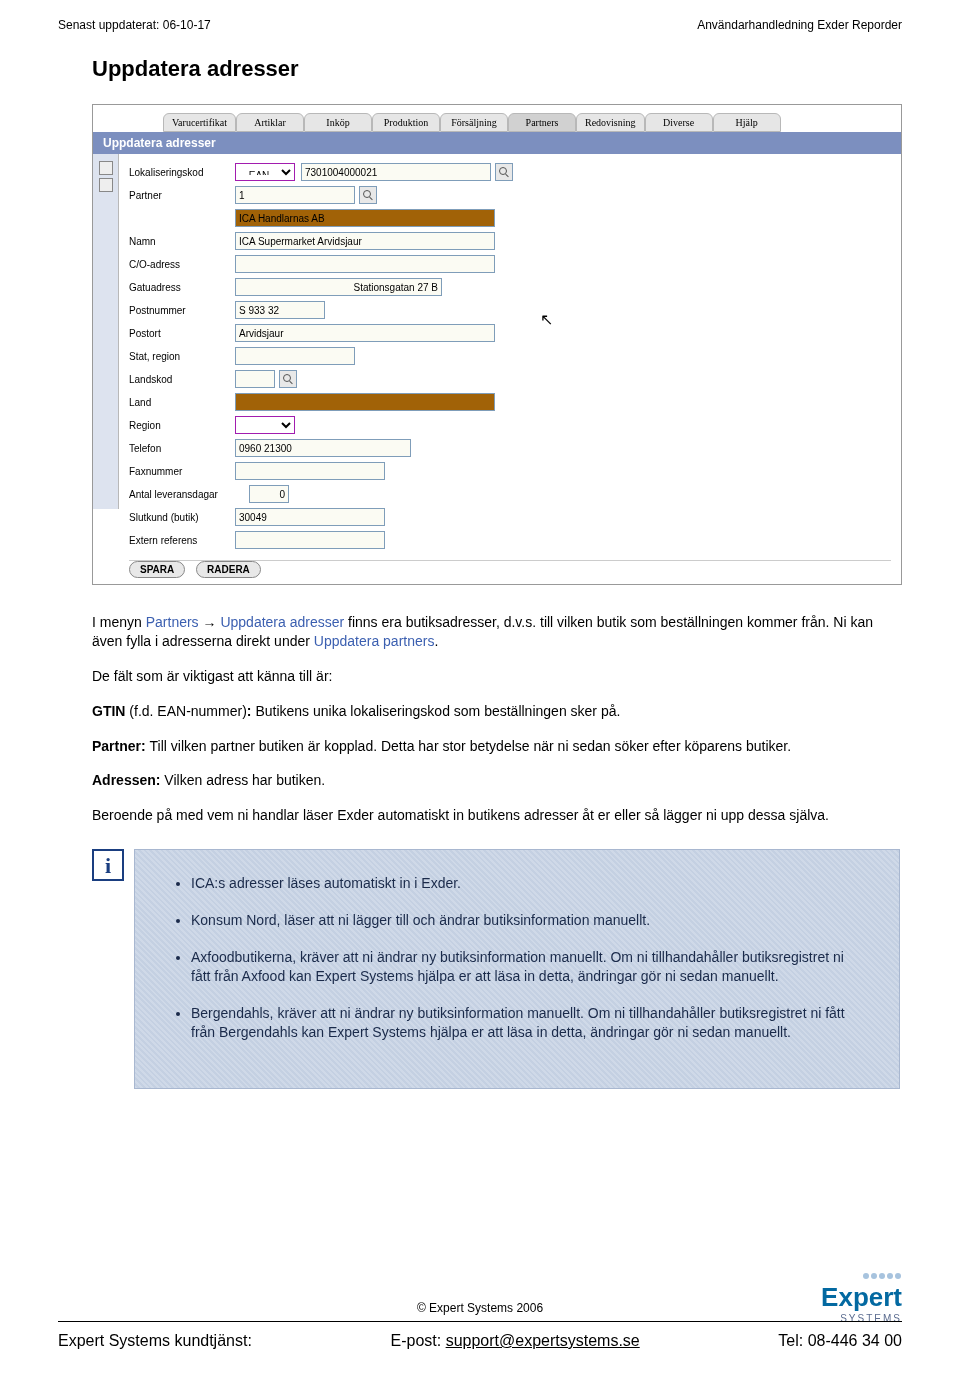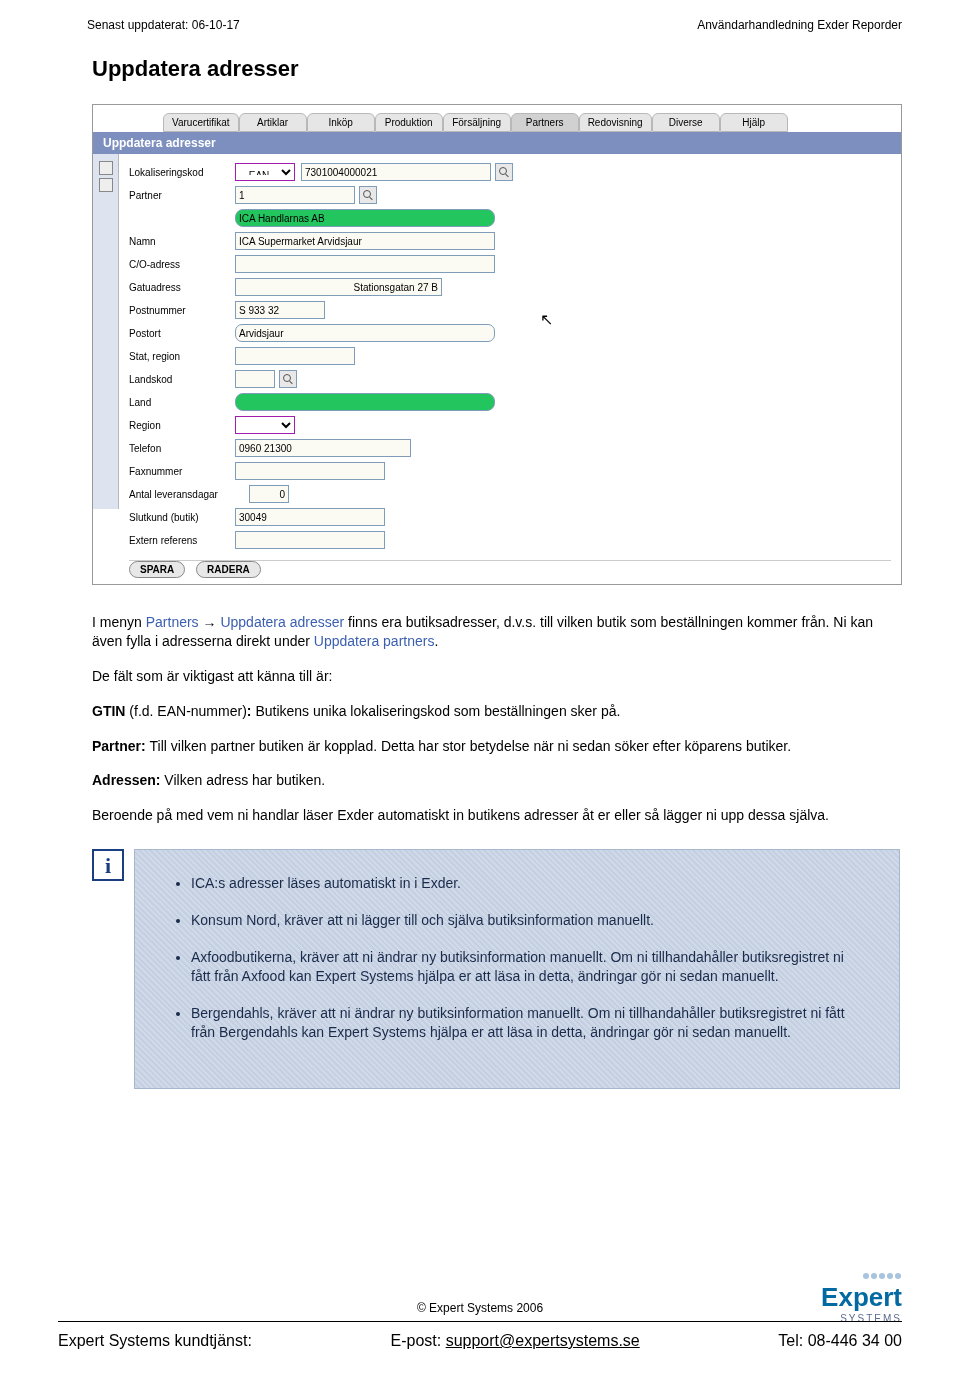--- a/index.html
+++ b/index.html
@@ -8,21 +8,21 @@
     height: 1380px;
     background: #fff;
     font-family: Arial, Helvetica, sans-serif;
     font-size: 14px;
     color: #000;
     position: relative;
   }
   .page-header {
     display: flex;
     justify-content: space-between;
-    padding: 18px 58px 6px 87px;
+    padding: 18px 58px 6px 58px;
     font-size: 12px;
   }
   .content {
     padding: 18px 60px 10px 92px;
   }
   .h1 {
     font-size: 22px;
     font-weight: bold;
     margin-bottom: 22px;
   }
@@ -32,20 +32,21 @@
     background: #fff;
     font-size: 10px;
     margin-bottom: 28px;
   }
   .tabs {
     display: flex;
     gap: 0;
     padding: 8px 8px 0 70px;
     background: #fff;
     border-bottom: none;
+    font-family: Liberation Serif, serif;
   }
   .tab {
     background: #e6e6e6;
     border: 1px solid #b8b8b8;
     border-top-left-radius: 6px;
     border-top-right-radius: 6px;
     padding: 3px 8px;
     font-size: 10px;
     min-width: 68px;
     text-align: center;
@@ -91,21 +92,21 @@
     padding: 5px 2px;
     text-align: center;
   }
   .inp {
     border: 1px solid #7f9db9;
     background: #fbfbf3;
     height: 18px;
     font-size: 10px;
     padding: 1px 3px;
   }
-  .inp.ro { background: #22c55e; border-radius: 8px; }
+  .inp.ro { background: #a16207; }
   .searchbtn {
     display: inline-block;
     width: 18px; height: 18px;
     border: 1px solid #7f9db9;
     background: #e8e8e8;
     margin-left: 4px;
     position: relative;
   }
   .searchbtn::after {
     content: "";
@@ -270,21 +271,21 @@
       <div class="frow">
         <span class="flabel">Gatuadress</span>
         <input class="inp" style="width: 207px; text-align: right;" value="Stationsgatan 27 B">
       </div>
       <div class="frow">
         <span class="flabel">Postnummer</span>
         <input class="inp" style="width: 90px;" value="S 933 32">
       </div>
       <div class="frow">
         <span class="flabel">Postort</span>
-        <input class="inp" style="width: 260px; border-radius: 7px;" value="Arvidsjaur">
+        <input class="inp" style="width: 260px;" value="Arvidsjaur">
       </div>
       <div class="frow">
         <span class="flabel">Stat, region</span>
         <input class="inp" style="width: 120px;" value="">
       </div>
       <div class="frow">
         <span class="flabel">Landskod</span>
         <input class="inp" style="width: 40px;" value="">
         <span class="searchbtn"></span>
       </div>
@@ -340,21 +341,21 @@
       <span class="bold">Adressen: </span><span>Vilken adress har butiken.</span>
     </p>
     <p>Beroende på med vem ni handlar läser Exder automatiskt in butikens adresser åt er eller så lägger ni upp dessa själva.</p>
   </div>
 
   <div class="info-row">
     <div class="info-icon"></div>
     <div class="blue-box">
       <ul>
         <li>ICA:s adresser läses automatiskt in i Exder.</li>
-        <li>Konsum Nord, kräver att ni lägger till och själva butiksinformation manuellt.</li>
+        <li>Konsum Nord, läser att ni lägger till och ändrar butiksinformation manuellt.</li>
         <li>Axfoodbutikerna, kräver att ni ändrar ny butiksinformation manuellt. Om ni tillhandahåller butiksregistret ni fått från Axfood kan Expert Systems hjälpa er att läsa in detta, ändringar gör ni sedan manuellt.</li>
         <li>Bergendahls, kräver att ni ändrar ny butiksinformation manuellt. Om ni tillhandahåller butiksregistret ni fått från Bergendahls kan Expert Systems hjälpa er att läsa in detta, ändringar gör ni sedan manuellt.</li>
       </ul>
     </div>
   </div>
 </div>
 
 <div class="logo">
   <div class="dots"><span></span><span></span><span></span><span></span><span></span></div>
   <div class="x">Expert</div>

